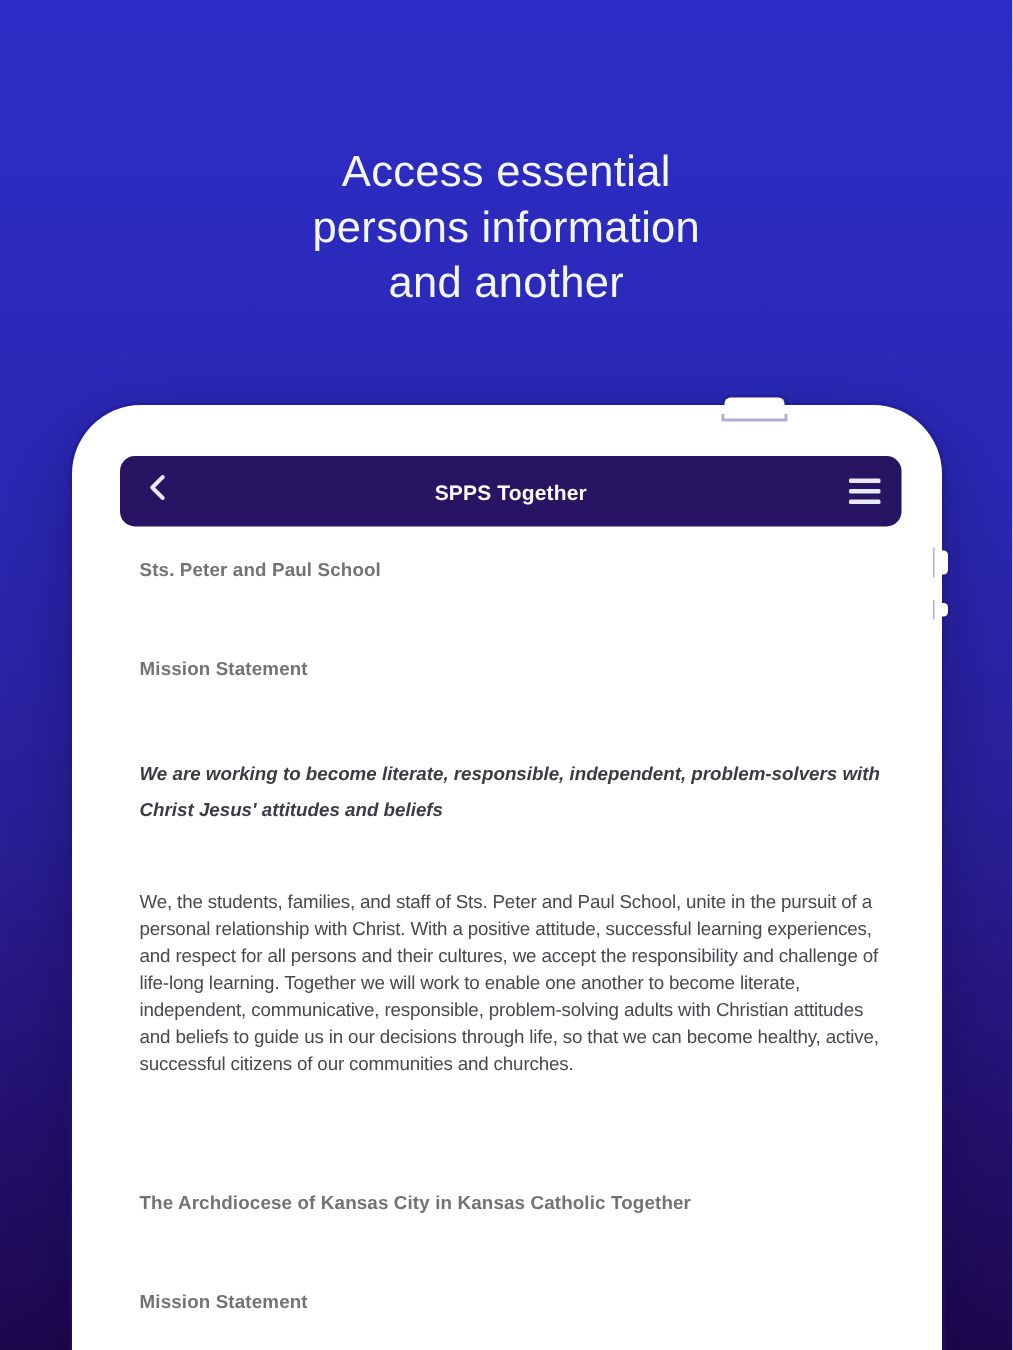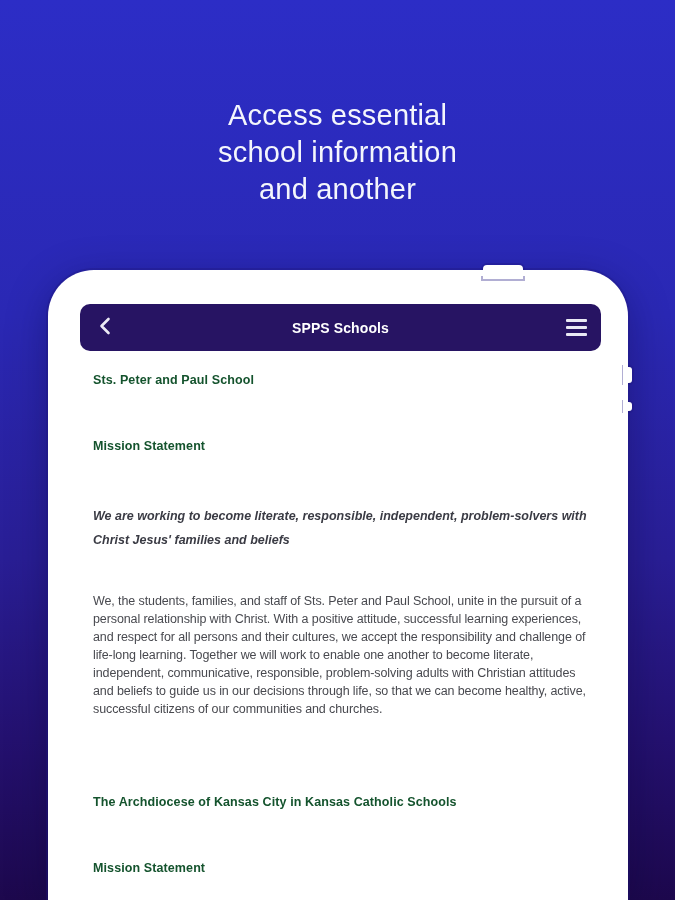--- a/index.html
+++ b/index.html
@@ -143,21 +143,21 @@
     border-radius: 46px 46px 0 0;
   }
   .content .block {
     position: absolute;
     left: 45px;
     right: 40px;
   }
   .doc-heading {
     font-size: 12.5px;
     font-weight: 700;
-    color: #14532d;
+    color: #737373;
     letter-spacing: 0.1px;
   }
   .doc-quote {
     font-size: 12.5px;
     font-style: italic;
     font-weight: 600;
     color: #3a3b44;
     line-height: 24px;
   }
   .doc-para {
@@ -173,21 +173,21 @@
   .b-arch     { top: 525px; }
   .b-mission2 { top: 591px; }
 </style>
 </head>
 <body>
 
 <div class="stage">
 
   <h1 class="hero">
     <span>Access essential</span>
-    <span>school information</span>
+    <span>persons information</span>
     <span>and another</span>
   </h1>
 
   <div class="device">
 
     <div class="device-btn btn-top"></div>
     <div class="device-btn btn-right-1"></div>
     <div class="device-btn btn-right-2"></div>
     <div class="btn-cover cov-top"></div>
     <div class="btn-cover cov-right"></div>
@@ -195,35 +195,35 @@
     <div class="content">
 
       <div class="appbar">
         <div class="back-btn">
           <span>
             <svg width="14" height="18" viewBox="0 0 14 18" fill="none">
               <path d="M10.5 2 L3.5 9 L10.5 16" stroke="#eceaf5" stroke-width="2.6" stroke-linecap="round" stroke-linejoin="round"></path>
             </svg>
           </span>
         </div>
-        <div class="appbar-title">SPPS Schools</div>
+        <div class="appbar-title">SPPS Together</div>
         <div class="menu-btn">
           <span style="display:contents">
             <i></i><i></i><i></i>
           </span>
         </div>
       </div>
 
       <div class="block b-school doc-heading">Sts. Peter and Paul School</div>
 
       <div class="block b-mission1 doc-heading">Mission Statement</div>
 
-      <div class="block b-quote doc-quote">We are working to become literate, responsible, independent, problem-solvers with Christ Jesus' families and beliefs</div>
+      <div class="block b-quote doc-quote">We are working to become literate, responsible, independent, problem-solvers with Christ Jesus' attitudes and beliefs</div>
 
       <div class="block b-body doc-para">We, the students, families, and staff of Sts. Peter and Paul School, unite in the pursuit of a personal relationship with Christ.  With a positive attitude, successful learning experiences, and respect for all persons and their cultures, we accept the responsibility and challenge of life-long learning.  Together we will work to enable one another to become literate, independent, communicative, responsible, problem-solving adults with Christian attitudes and beliefs to guide us in our decisions through life, so that we can become healthy, active, successful citizens of our communities and churches.</div>
 
-      <div class="block b-arch doc-heading">The Archdiocese of Kansas City in Kansas Catholic Schools</div>
+      <div class="block b-arch doc-heading">The Archdiocese of Kansas City in Kansas Catholic Together</div>
 
       <div class="block b-mission2 doc-heading">Mission Statement</div>
 
     </div>
   </div>
 </div>
 
 </body></html>

